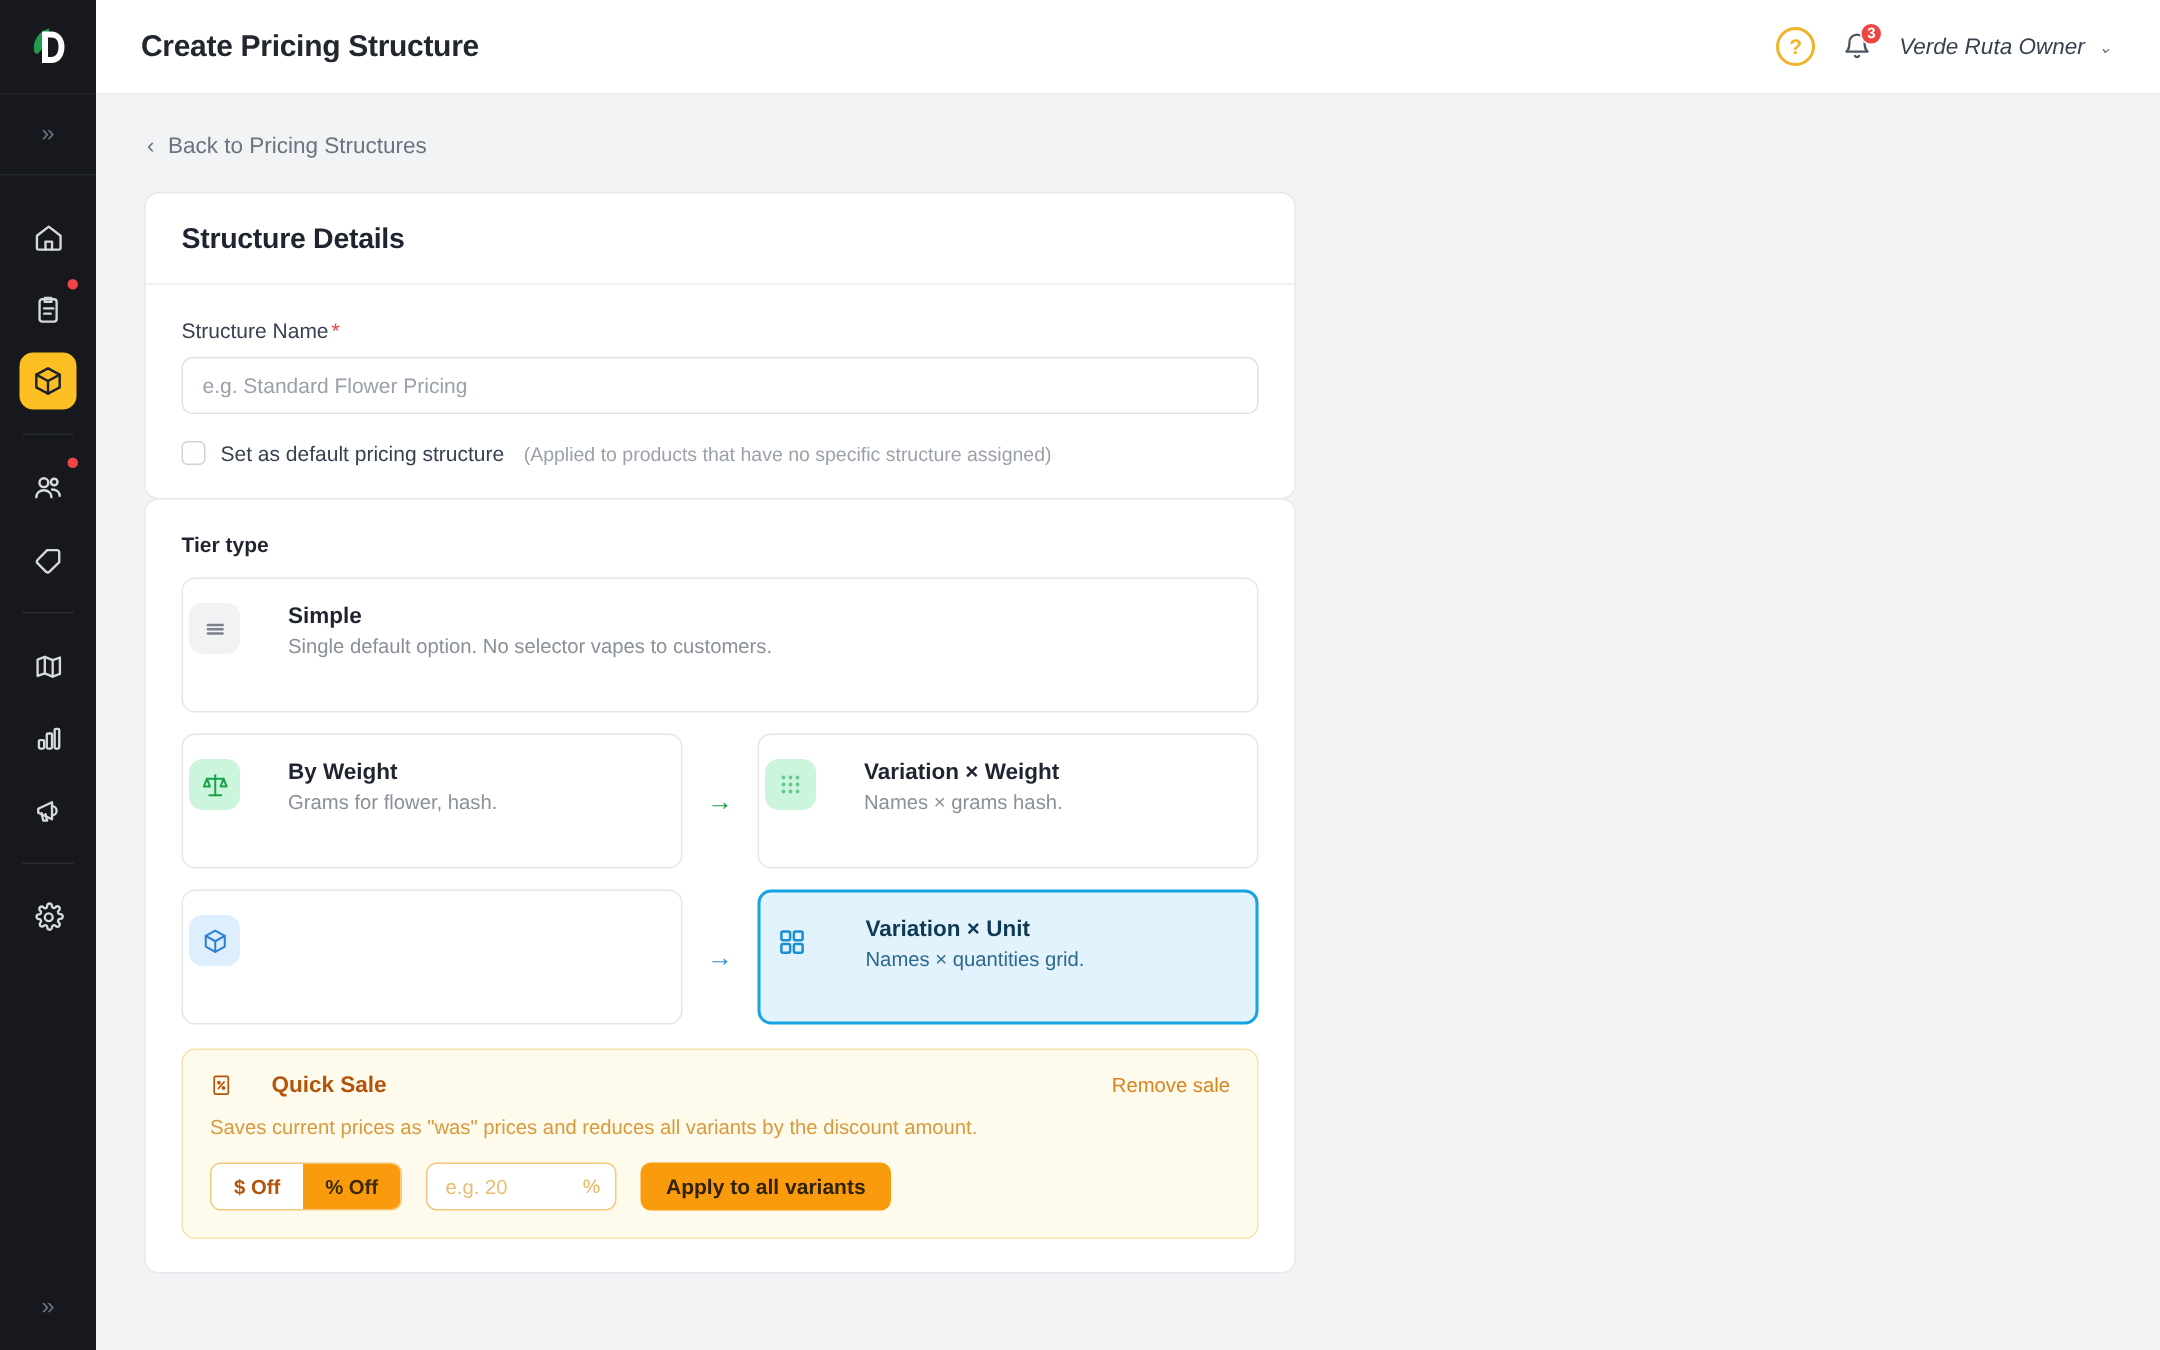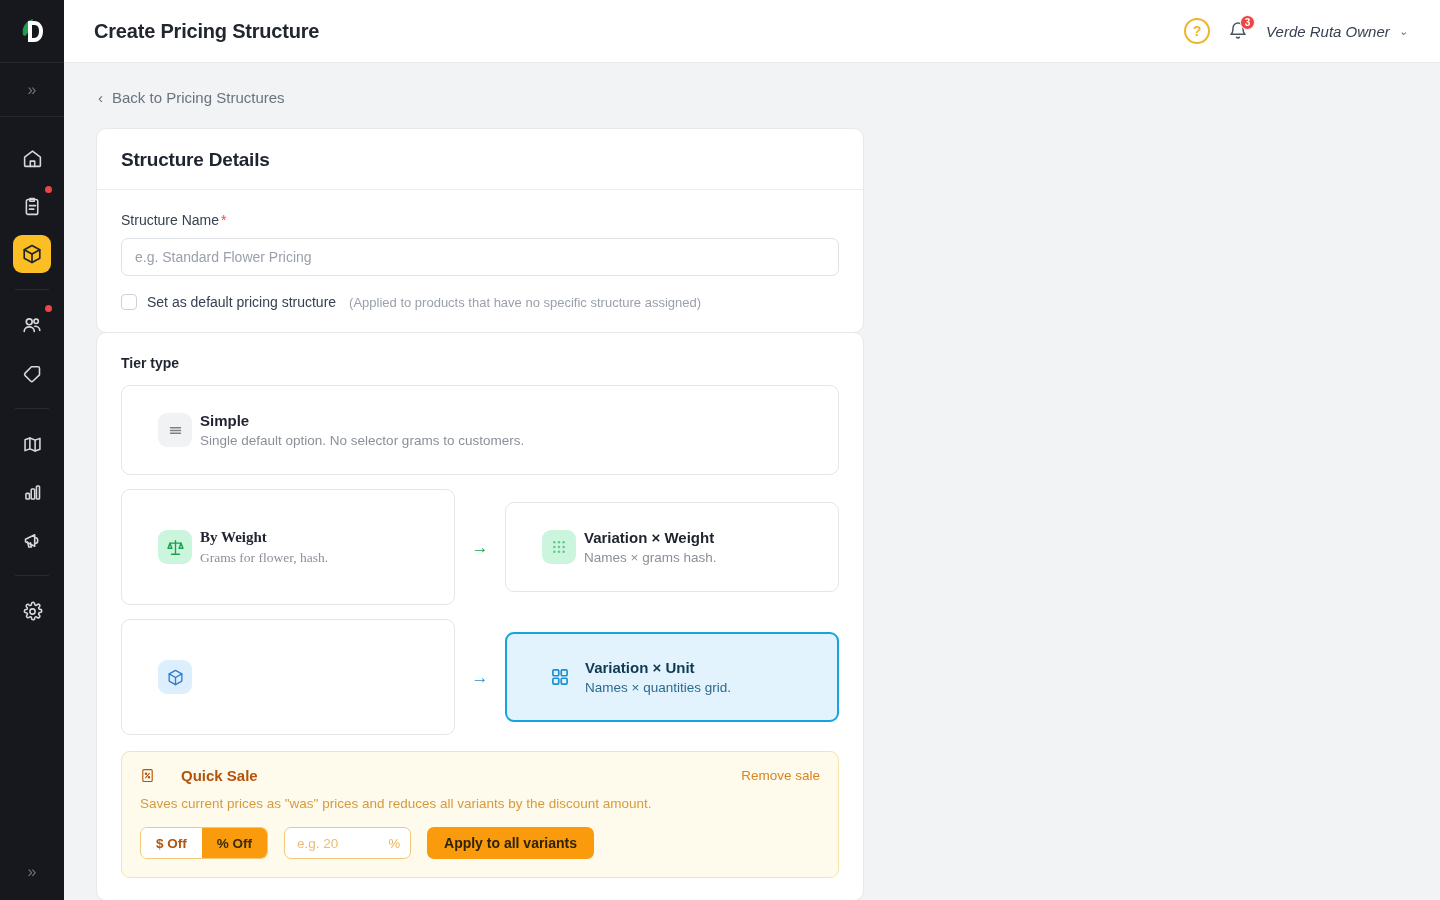--- a/index.html
+++ b/index.html
@@ -118,39 +118,39 @@
     border: 1.5px solid #cbd2da; background: #fff;
     flex: 0 0 16px;
   }
   .cbox-label { font-size: 14px; color: #374151; font-weight: 500; }
   .cbox-hint { font-size: 13px; color: #9aa1ab; margin-left: 3px; }
 
   .tier-label { font-size: 14px; font-weight: bold; color: #1f2430; margin-bottom: 14px; }
 
   .tier-card {
     border: 1px solid #e3e6ea; border-radius: 9px;
-    background: #fff; padding: 16px 36px;
-    display: flex; align-items: center; gap: 8px;
+    background: #fff; padding: 16px 4px;
+    display: flex; gap: 32px;
   }
   .tier-card.wide { width: 718px; height: 90px; }
   .tier-icon {
     width: 34px; height: 34px; border-radius: 9px;
     display: flex; align-items: center; justify-content: center;
     flex: 0 0 34px;
   }
   .tier-icon.gray { background: #f1f2f4; color: #7b818b; }
   .tier-icon.green { background: #ccf5dd; color: #16a34a; }
   .tier-icon.blue { background: #ddeffd; color: #2b7fd4; }
   .tier-icon.plain { background: transparent; color: #1a8fd1; }
   .tier-txt-title { font-size: 15px; font-weight: bold; color: #1f2430; margin-bottom: 4px; }
   .tier-txt-sub { font-size: 13.5px; color: #8a9099; }
 
   .tier-grid { margin-top: 14px; display: flex; flex-direction: column; gap: 14px; }
   .tier-row { display: flex; align-items: center; }
-  .tier-row .left { width: 334px; height: 116px; font-family: Liberation Serif, serif; }
+  .tier-row .left { width: 334px; height: 90px; }
   .tier-row .right { width: 334px; height: 90px; }
   .arrow {
     width: 50px; text-align: center; font-size: 17px; line-height: 1;
   }
   .arrow.green { color: #16a34a; }
   .arrow.blue { color: #2b8fd6; }
   .tier-card.selected {
     background: #e2f3fd; border: 2px solid #17a2e0;
   }
   .tier-card.selected .tier-txt-title { color: #0f3a52; }
@@ -353,21 +353,21 @@
           <div class="tier-label">Tier type</div>
 
           <div class="tier-card wide">
             <span class="tier-icon gray">
               <svg width="17" height="17" viewBox="0 0 24 24" stroke="currentColor" stroke-width="2.2" stroke-linecap="round">
                 <path d="M5 8h14M5 12h14M5 16h14"></path>
               </svg>
             </span>
             <div>
               <div class="tier-txt-title">Simple</div>
-              <div class="tier-txt-sub">Single default option. No selector grams to customers.</div>
+              <div class="tier-txt-sub">Single default option. No selector vapes to customers.</div>
             </div>
           </div>
 
           <div class="tier-grid">
 
             <div class="tier-row">
               <div class="tier-card left">
                 <span class="tier-icon green">
                   <svg width="19" height="19" viewBox="0 0 24 24" fill="none" stroke="currentColor" stroke-width="1.7" stroke-linecap="round" stroke-linejoin="round">
                     <path d="M12 3.5v17"></path>

